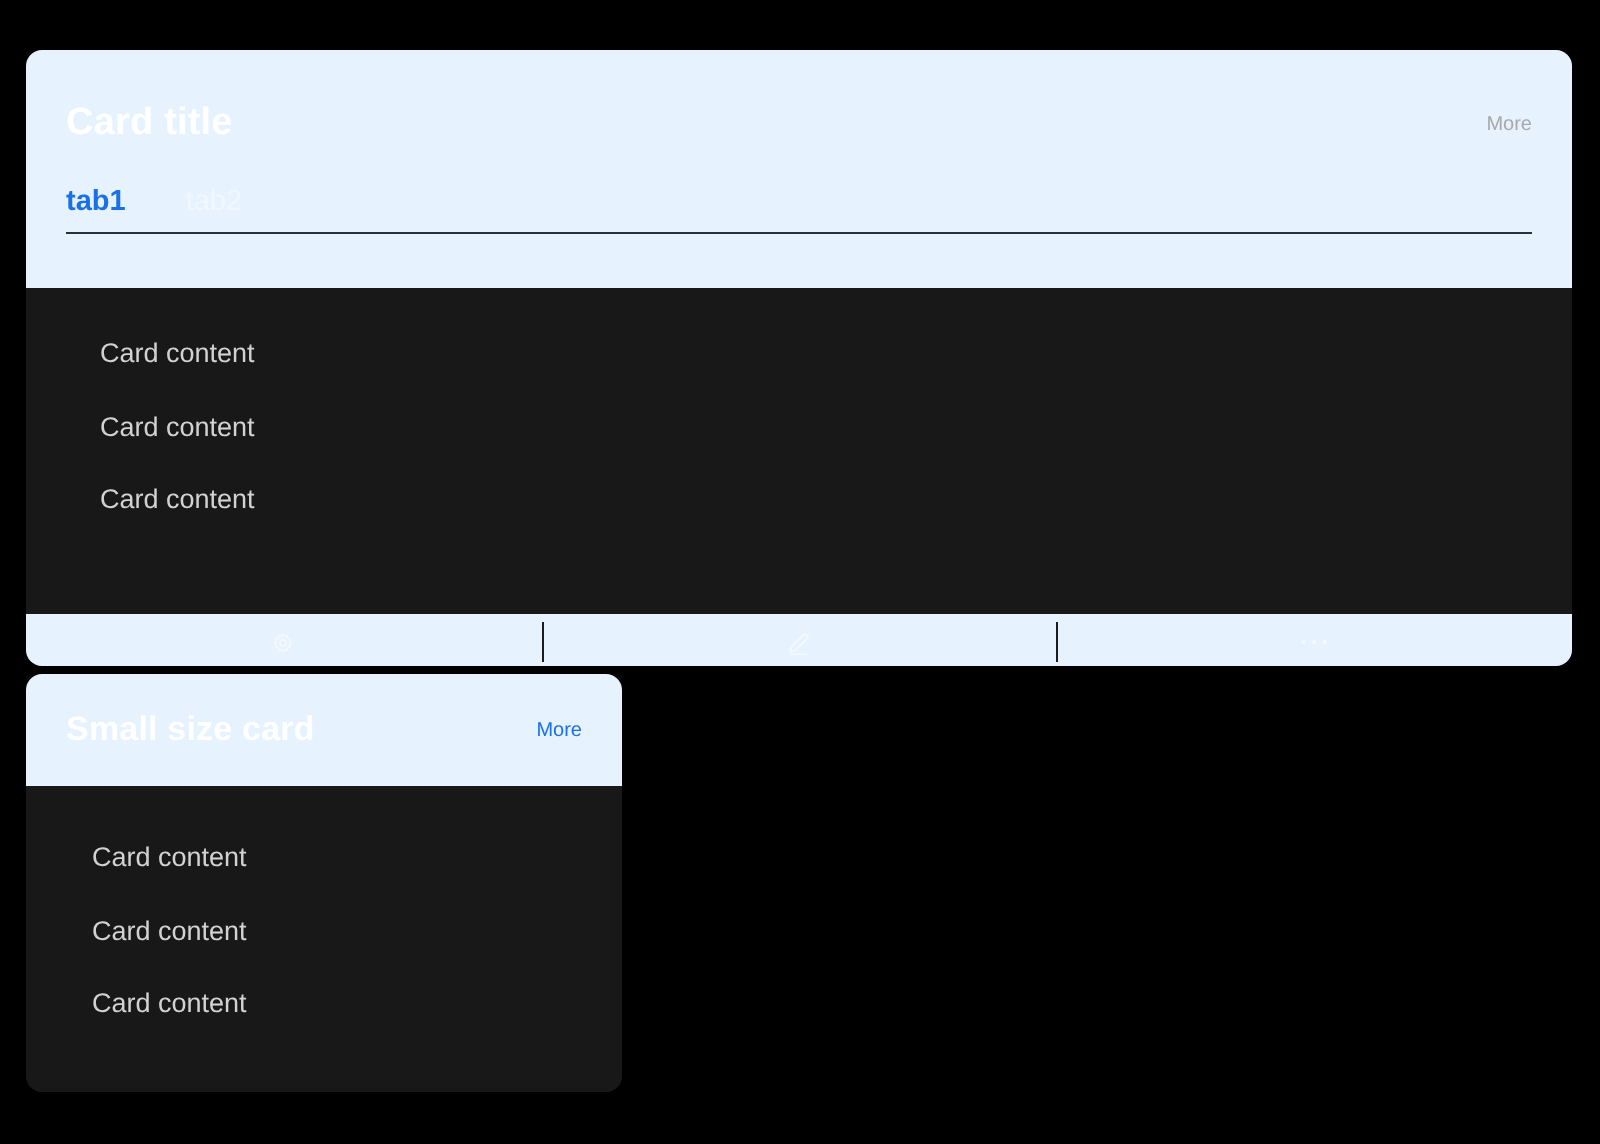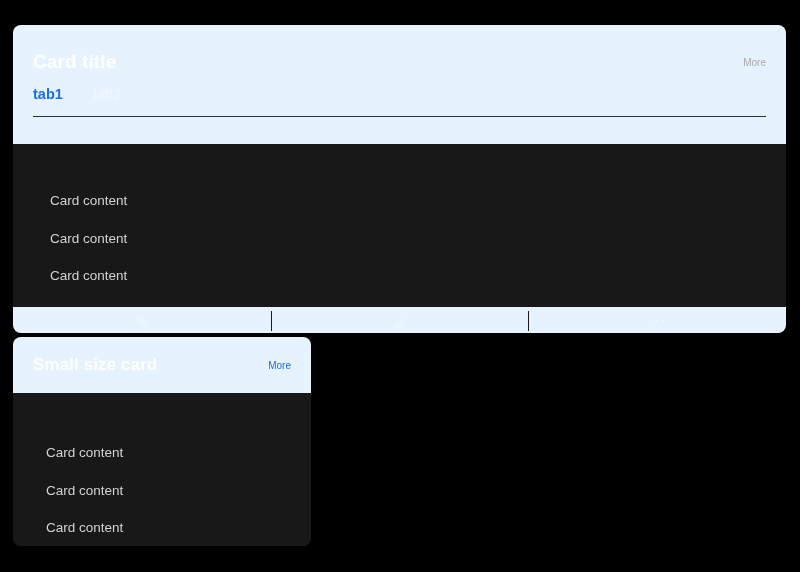--- a/index.html
+++ b/index.html
@@ -58,21 +58,20 @@
 
   .card-body {
     background: #181818;
     box-sizing: border-box;
   }
 
   .content-line {
     color: #d2d2d2;
     font-size: 13.5px;
     line-height: 1;
-    margin-top: 24px;
   }
 
   
   #card-large {
     left: 13px;
     top: 25px;
     width: 773px;
     height: 308px;
   }
 
@@ -95,21 +94,21 @@
   }
 
   .tabs-wrap {
     padding: 0 20px;
     position: relative;
     margin-top: 6px;
   }
 
   .tabs-row {
     display: flex;
-    align-items: flex-start;
+    align-items: center;
     gap: 30px;
     height: 30px;
   }
 
   .tab {
     font-size: 14.5px;
     cursor: pointer;
     line-height: 1;
     position: relative;
     padding-bottom: 2px;

